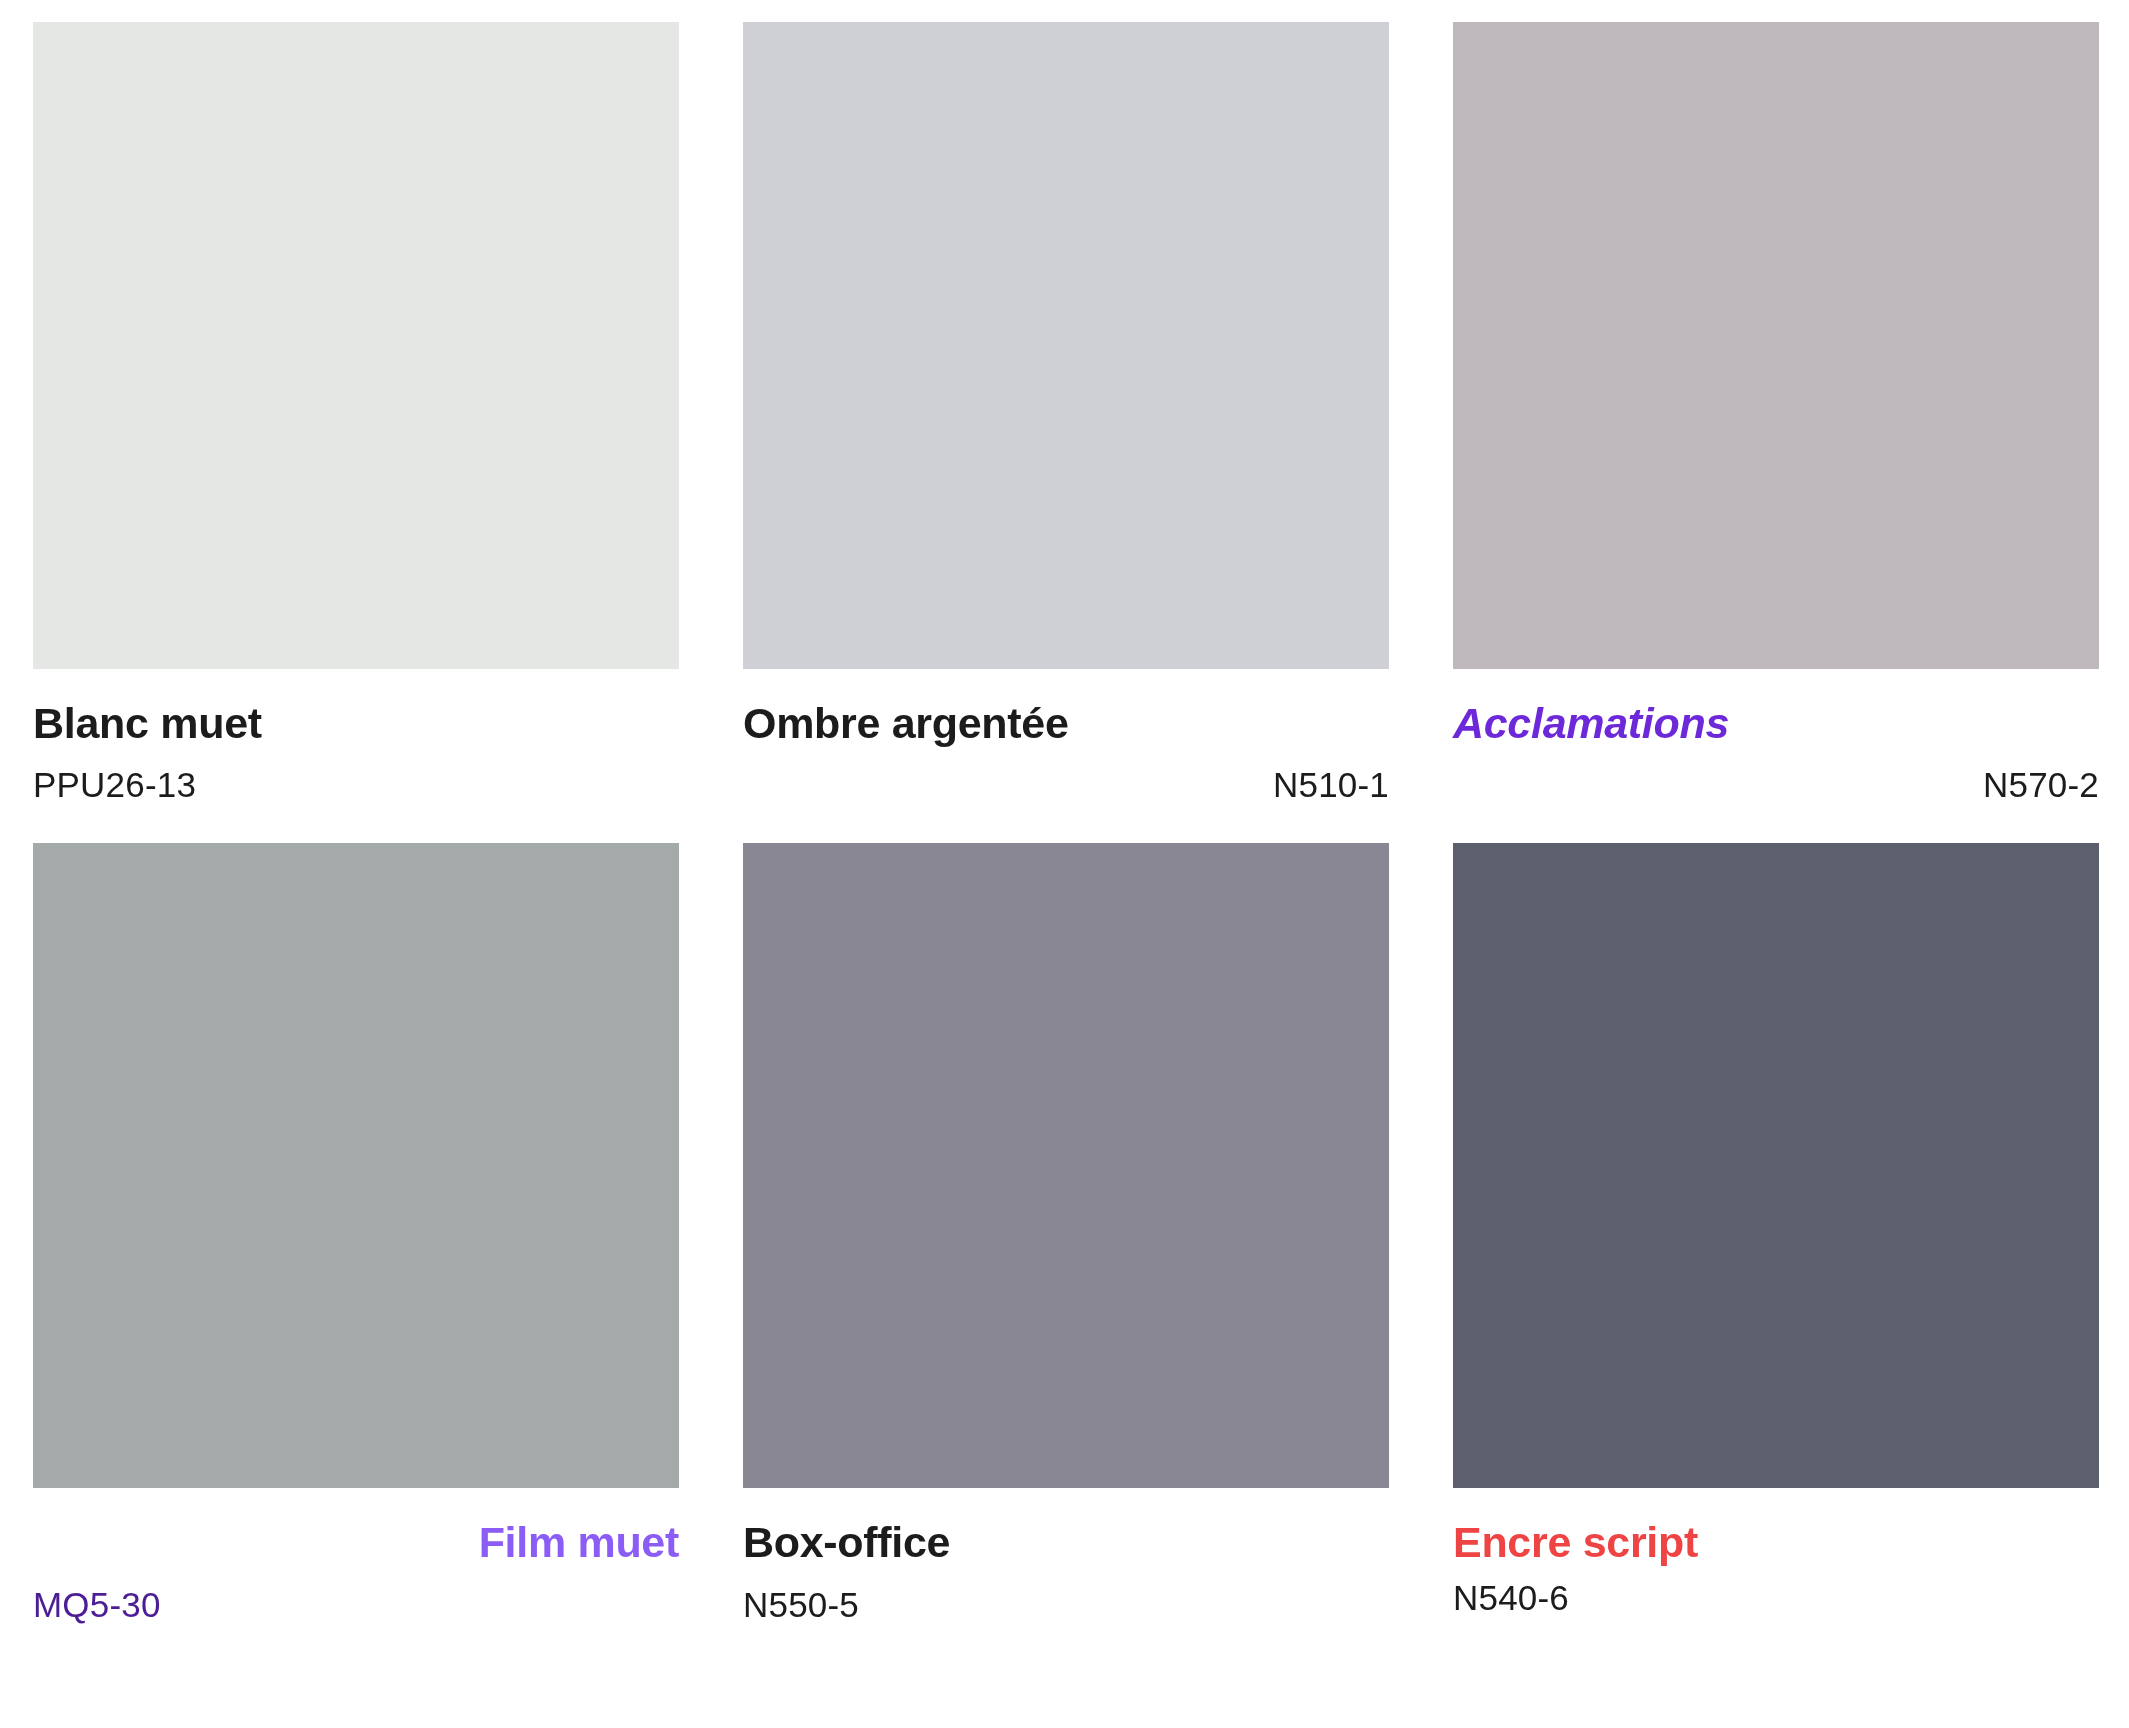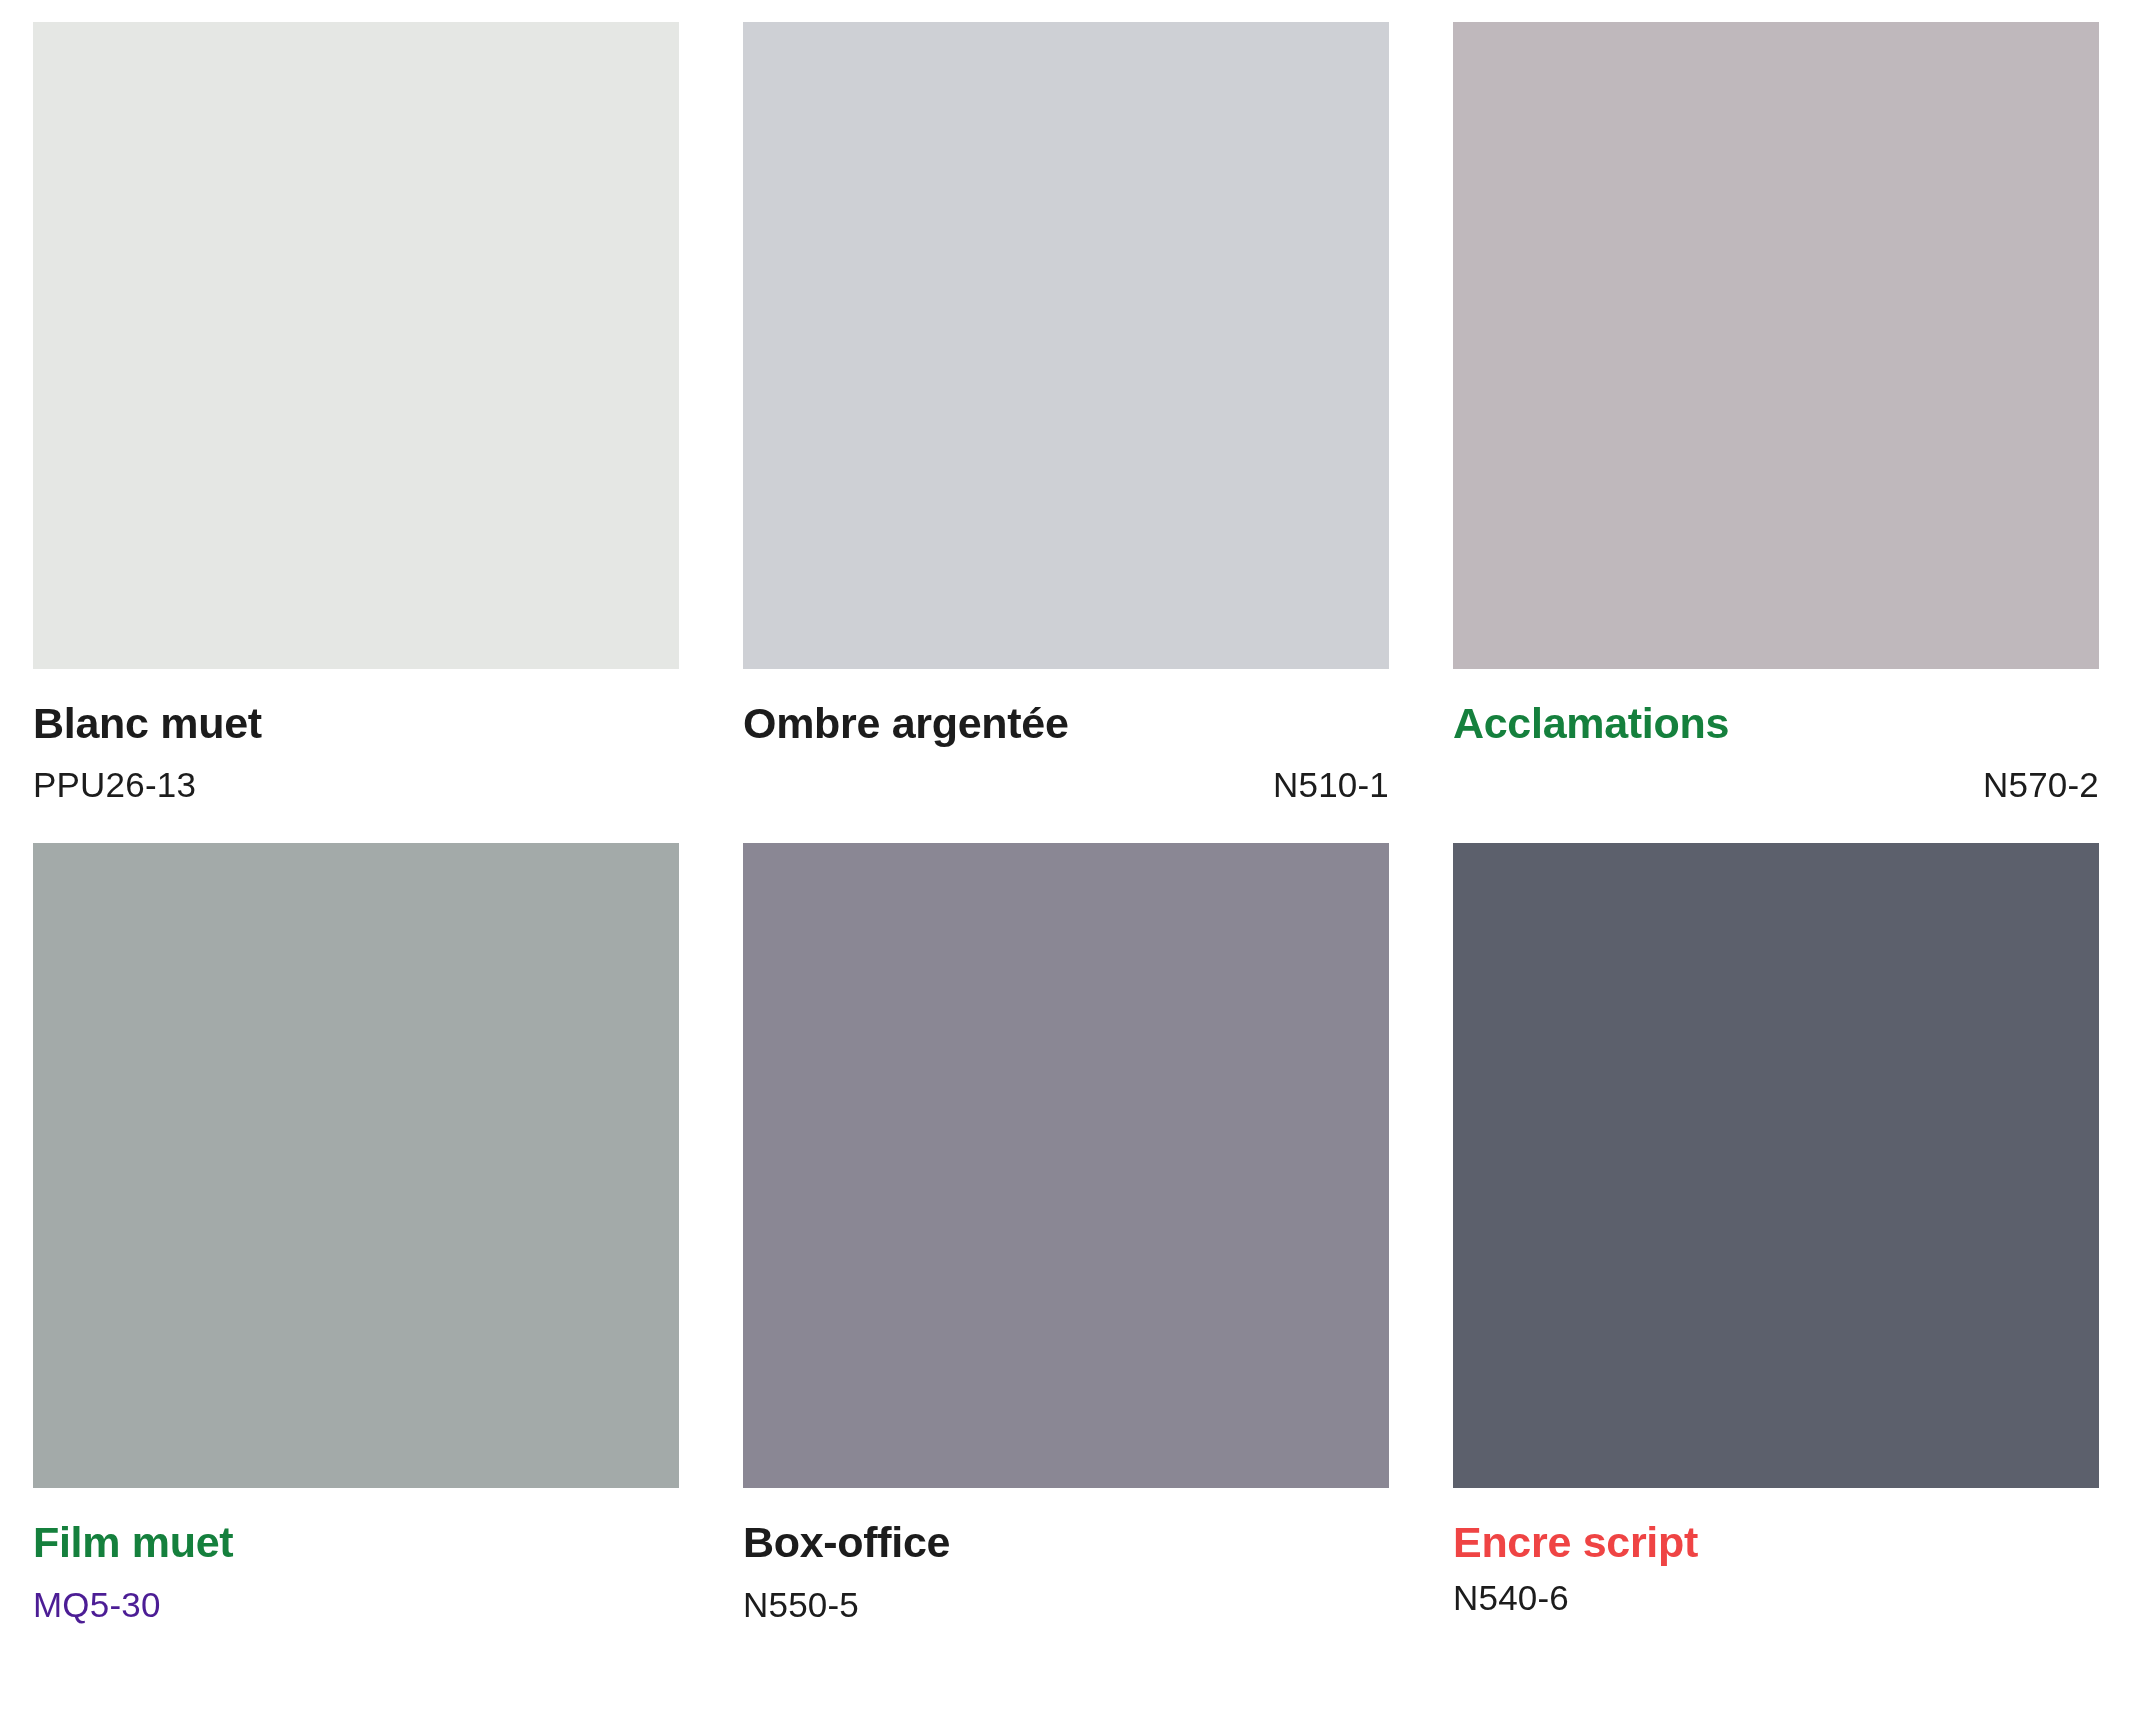--- a/index.html
+++ b/index.html
@@ -100,29 +100,29 @@
       <div class="swatch-chip" style="background: rgb(206, 208, 213);"></div>
       <div class="swatch-caption">
         <span class="swatch-name" style="color: rgb(28, 28, 28);">Ombre argentée</span>
         <span class="swatch-code" style="color: rgb(28, 28, 28); text-align: right;">N510-1</span>
       </div>
     </div>
 
     <div class="swatch-card row-top">
       <div class="swatch-chip" style="background: rgb(191, 184, 188);"></div>
       <div class="swatch-caption">
-        <span class="swatch-name" style="color: #15803d;">Acclamations</span>
+        <span class="swatch-name" style="color: #6d28d9; font-style: italic;">Acclamations</span>
         <span class="swatch-code" style="color: rgb(28, 28, 28); text-align: right;">N570-2</span>
       </div>
     </div>
 
     <div class="swatch-card row-bottom">
       <div class="swatch-chip" style="background: rgb(163, 170, 169);"></div>
       <div class="swatch-caption">
-        <span class="swatch-name" style="color: #15803d;">Film muet</span>
+        <span class="swatch-name" style="color: #8b5cf6; text-align: right;">Film muet</span>
         <span class="swatch-code" style="color: #4c1d95;">MQ5-30</span>
       </div>
     </div>
 
     <div class="swatch-card row-bottom">
       <div class="swatch-chip" style="background: rgb(138, 135, 148);"></div>
       <div class="swatch-caption">
         <span class="swatch-name" style="color: rgb(28, 28, 28);">Box-office</span>
         <span class="swatch-code" style="color: rgb(28, 28, 28);">N550-5</span>
       </div>

